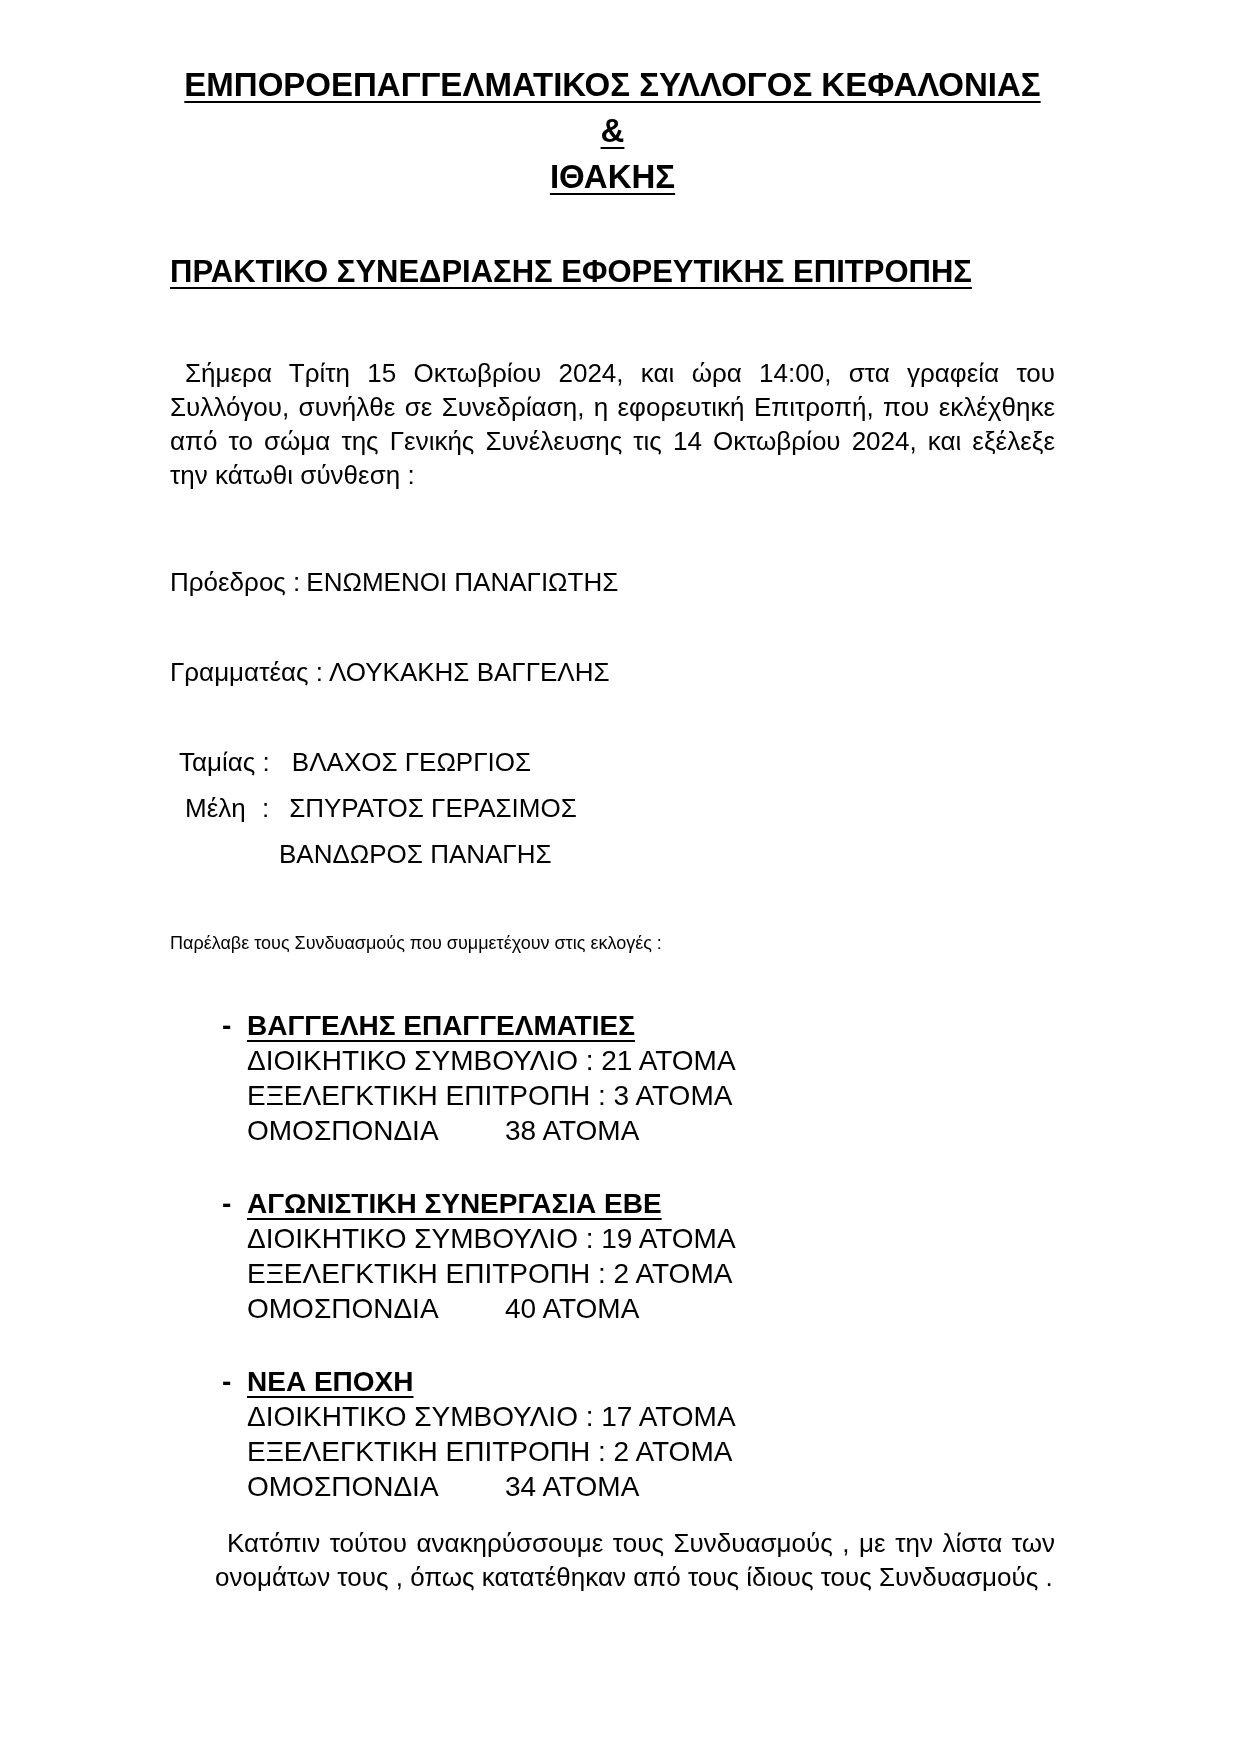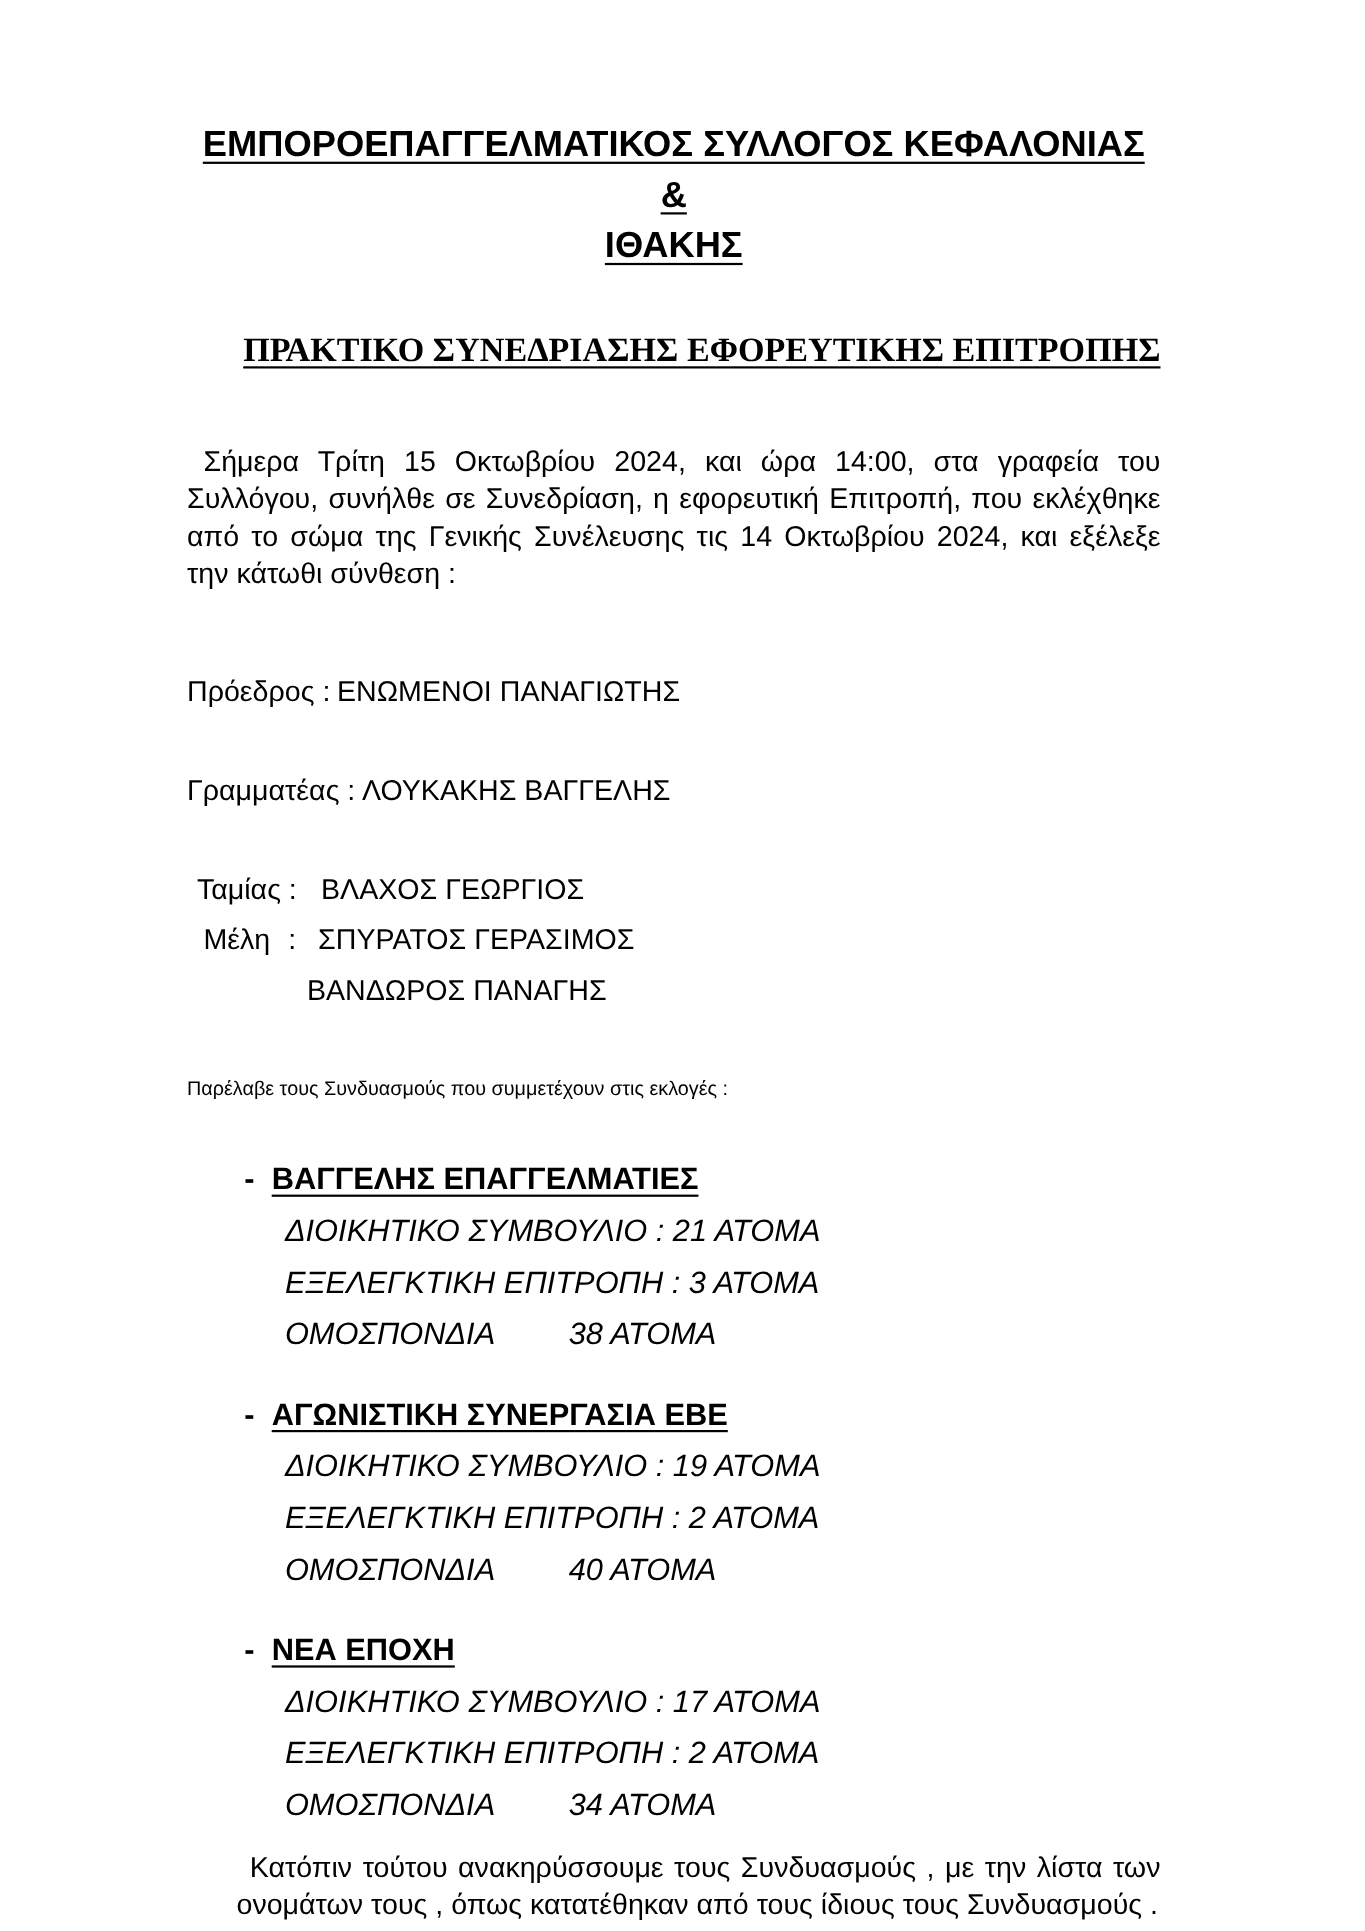--- a/index.html
+++ b/index.html
@@ -10,42 +10,41 @@
     font-family: "Liberation Sans", "DejaVu Sans", sans-serif;
   }
   .page {
     position: relative;
     width: 1241px;
     height: 1755px;
     background: #ffffff;
     overflow: hidden;
   }
   .content {
-    padding: 108px 186px 0 170px; 
+    padding: 62px 186px 0 170px; 
   }
   
   .title {
     text-align: center;
     font-weight: bold;
     font-size: 33px;
     line-height: 46px;
     text-decoration: underline;
     text-decoration-thickness: 2px;
     text-underline-offset: 5px;
   }
   .subtitle {
     margin-top: 52px;
-    text-align: right;
+    text-align: left;
     font-weight: bold;
     font-size: 31px;
     line-height: 40px;
     text-decoration: underline;
     text-decoration-thickness: 2px;
     text-underline-offset: 5px;
-    font-family: Liberation Serif, serif;
   }
   
   .para {
     font-size: 26px;
     line-height: 34px;
     text-align: justify;
     margin: 0;
   }
   .intro {
     margin-top: 64px;
@@ -88,25 +87,24 @@
     width: 25px;
     margin-left: 52px;
     font-weight: bold;
   }
   .combo-name .cname {
     text-decoration: underline;
     text-decoration-thickness: 2px;
     text-underline-offset: 5px;
   }
   .combo-row {
-    margin: 12px;
+    margin: 0;
     padding-left: 77px;
     font-size: 28px;
     line-height: 35px;
-    font-style: italic;
   }
   .combo-row .tlabel {
     display: inline-block;
     width: 258px;
   }
   
   .closing {
     margin-top: 22px;
     margin-left: 45px;
     text-indent: 12px;

